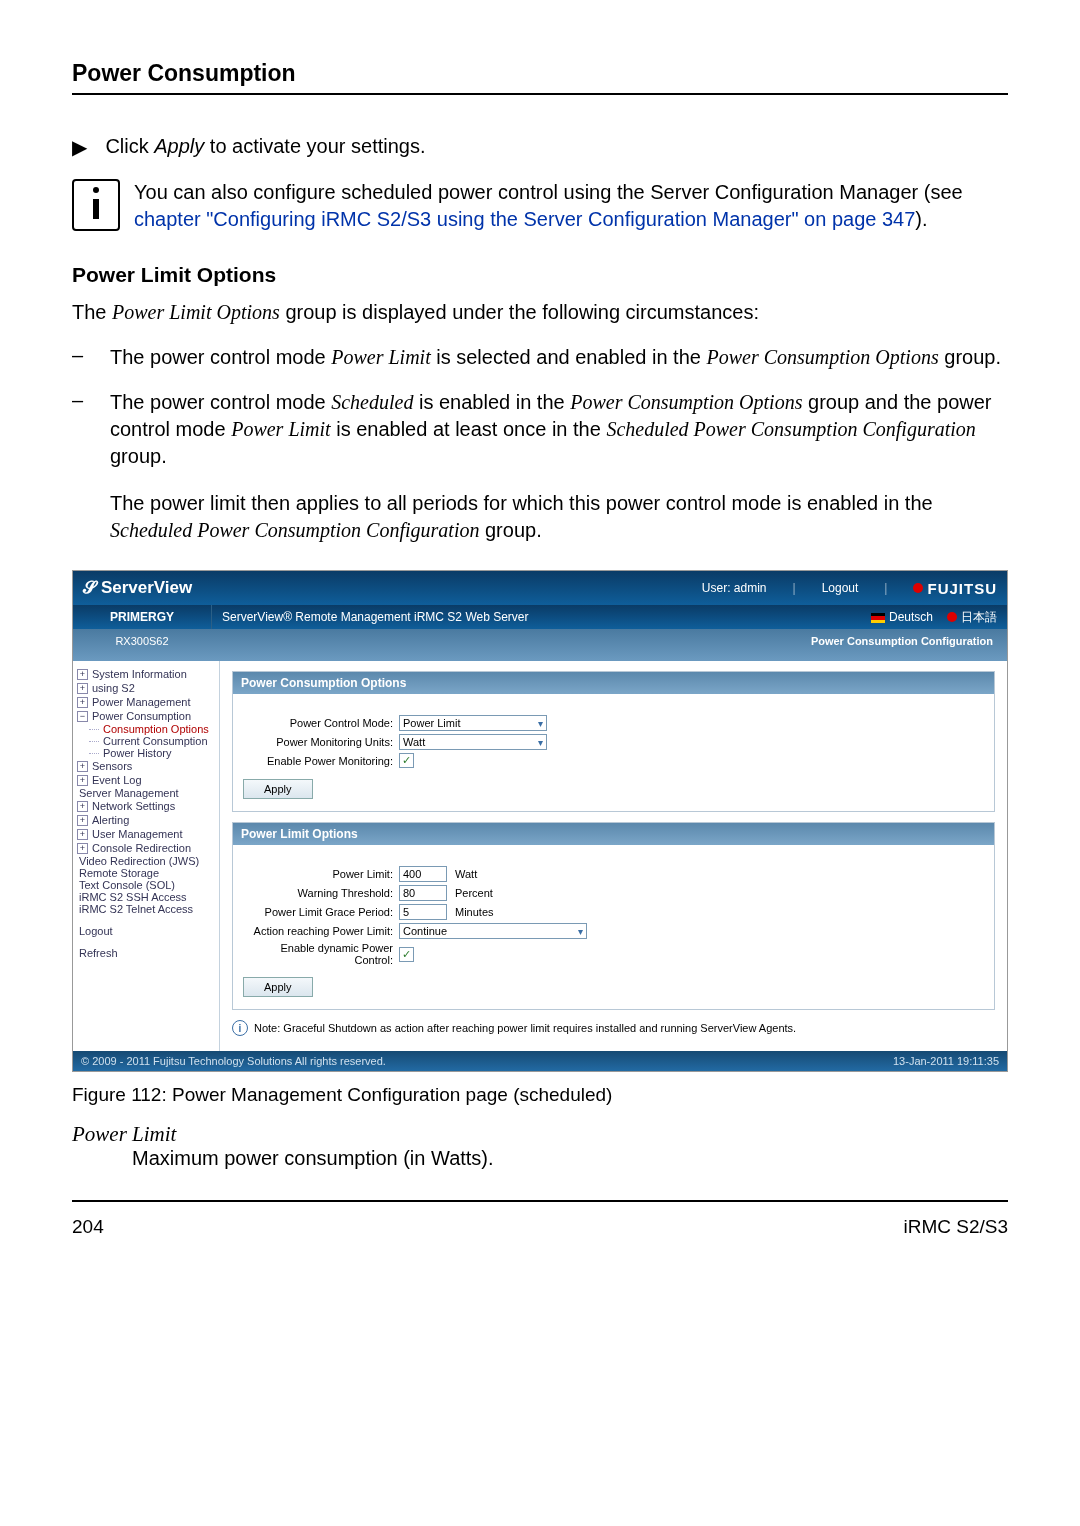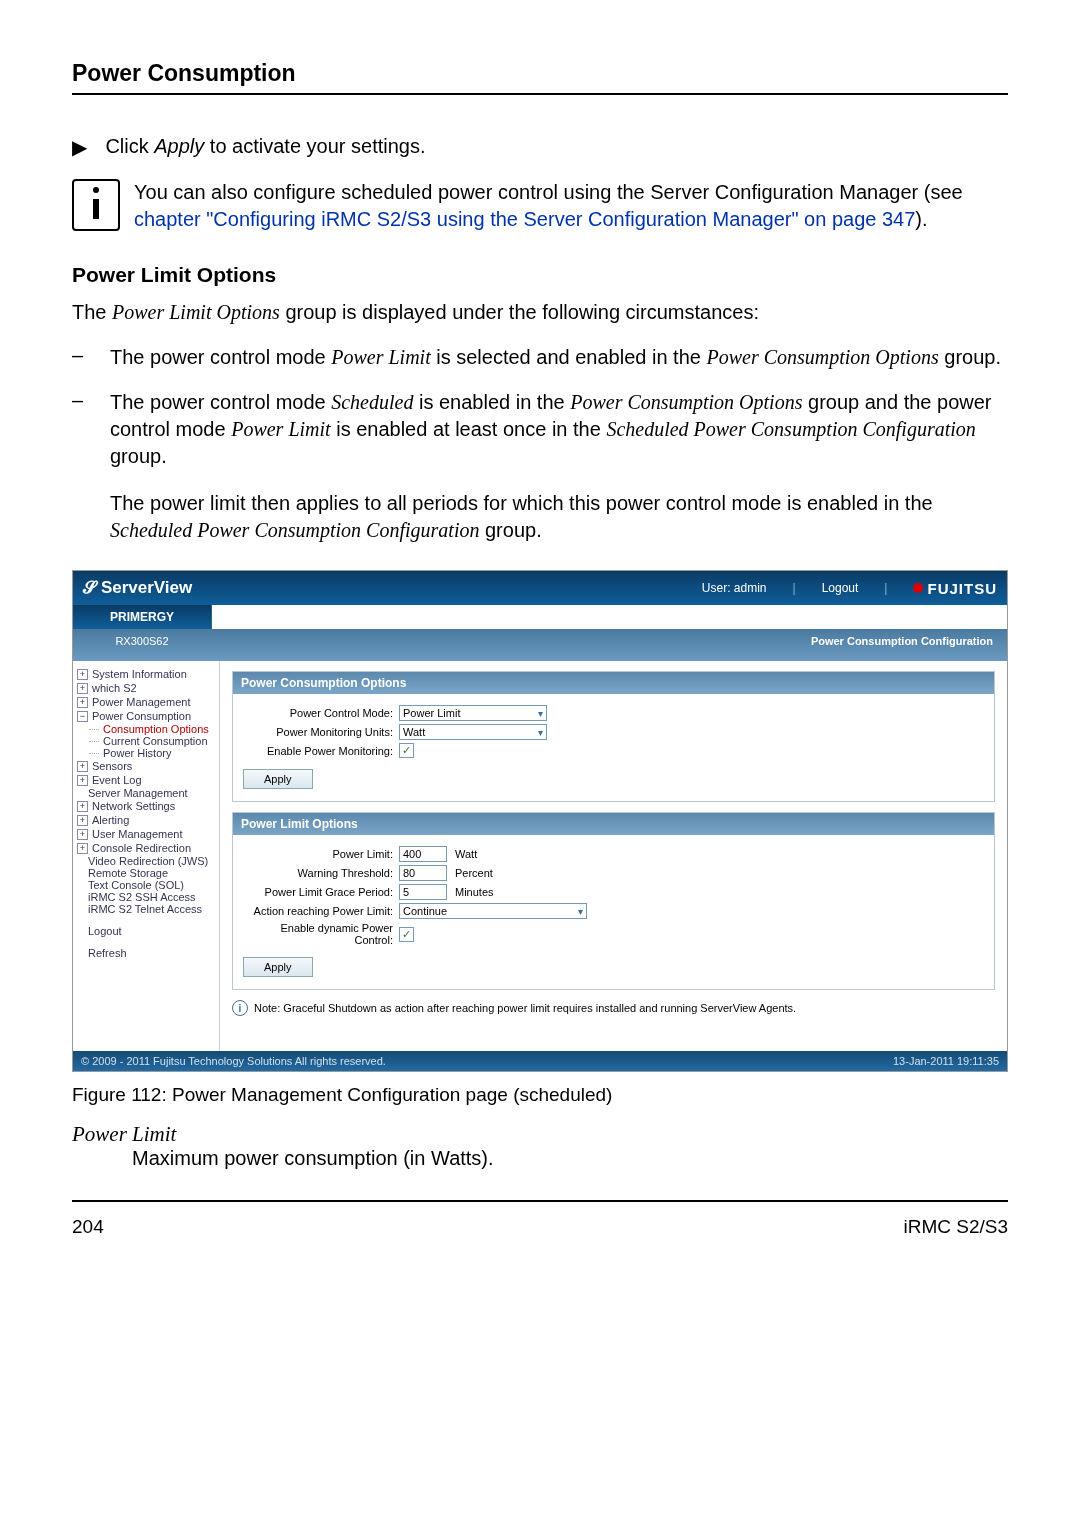--- a/index.html
+++ b/index.html
@@ -35,27 +35,27 @@
 .sv-bar2-mid{flex:1;background:linear-gradient(#0a3b66,#0f5e9a);color:#fff;display:flex;align-items:center;justify-content:space-between;padding:0 10px}
 .flag{display:inline-block;width:14px;height:10px;background:linear-gradient(#000 33%,#d00 33% 66%,#fc0 66%);margin-right:4px;vertical-align:middle}
 .jpflag{display:inline-block;width:10px;height:10px;border-radius:50%;background:#d00;margin-right:4px;vertical-align:middle}
 .sv-bar3{display:flex;font-size:11px;height:32px}
 .sv-model{width:138px;background:linear-gradient(#4a7aa0,#6b9ac0);color:#fff;text-align:center;line-height:24px}
 .sv-bar3-right{flex:1;background:linear-gradient(#4a7aa0,#6b9ac0);color:#fff;text-align:right;padding-right:14px;line-height:24px;font-weight:bold}
 .sv-body{display:flex;font-size:11px;min-height:390px;background:#fff}
 .sv-side{width:138px;background:#fff;border-right:1px solid #c4d2de;padding:6px 4px;color:#335}
 .tree-item{display:flex;align-items:center;gap:4px;padding:1px 0;white-space:nowrap}
 .tree-box{width:9px;height:9px;border:1px solid #88a;display:inline-flex;align-items:center;justify-content:center;font-size:9px;line-height:9px;flex:none}
-.tree-leaf{margin-left:11px}
+.tree-leaf{margin-left:2px}
 .tree-leaf2{margin-left:18px;display:flex;align-items:center;gap:4px}
 .tree-leaf2::before{content:"";width:10px;border-top:1px dotted #aac;margin-left:-6px}
 .sv-main{flex:1;padding:10px 12px}
 .panel{border:1px solid #b8c8d6;margin-bottom:10px}
 .panel-title{background:linear-gradient(#5b88ac,#7ba6c8);color:#fff;font-weight:bold;padding:4px 8px;font-size:12px}
-.panel-body{padding:8px 10px 12px 10px}
+.panel-body{padding:18px 10px 12px 10px}
 .frow{display:flex;align-items:center;margin:3px 0}
 .flabel{width:150px;text-align:right;padding-right:6px;font-size:11px}
 .finput{border:1px solid #7a9ab4;font-size:11px;padding:1px 3px;width:110px;background:#fff}
 .fshort{width:40px}
 .fselect{border:1px solid #7a9ab4;font-size:11px;padding:1px 3px;width:140px;background:#fff;display:flex;justify-content:space-between;align-items:center}
 .fselect .chev{color:#3a6ea5;font-size:10px}
 .fcheck{width:13px;height:13px;border:1px solid #7a9ab4;display:inline-flex;align-items:center;justify-content:center;color:#2a7a2a;background:#fff;font-size:11px}
 .funit{margin-left:8px;font-size:11px}
 .btn{margin-top:8px;border:1px solid #8aa;background:linear-gradient(#f4f8fb,#dbe6ee);padding:3px 20px;font-size:11px;display:inline-block}
 .note-row{display:flex;align-items:center;gap:6px;font-size:11px;margin-top:6px}
@@ -124,34 +124,41 @@
         <span>Logout</span>
         <span style="opacity:.5">|</span>
         <span class="fujitsu">
             <span class="sym"></span>
             <span>FUJITSU</span>
           </span>
       </span>
     </div>
     <div class="sv-bar2">
       <div class="sv-primergy">PRIMERGY</div>
+      <div class="sv-bar2-mid">
+        <span>ServerView® Remote Management iRMC S2 Web Server</span>
+        <span class="langlinks">
+          <span><span class="flag"></span><span>Deutsch</span></span>
+          <span><span class="jpflag"></span><span>日本語</span></span>
+        </span>
+      </div>
     </div>
     <div class="sv-bar3">
       <div class="sv-model">RX300S62</div>
       <div class="sv-bar3-right">Power Consumption Configuration</div>
     </div>
     <div class="sv-body">
       <div class="sv-side">
         <div class="tree-item">
             <span class="tree-box">+</span>
             <span>System Information</span>
           </div>
         <div class="tree-item">
             <span class="tree-box">+</span>
-            <span>which S2</span>
+            <span>using S2</span>
           </div>
         <div class="tree-item">
             <span class="tree-box">+</span>
             <span>Power Management</span>
           </div>
         <div class="tree-item">
             <span class="tree-box">−</span>
             <span>Power Consumption</span>
           </div>
         <div class="tree-leaf2 red">

